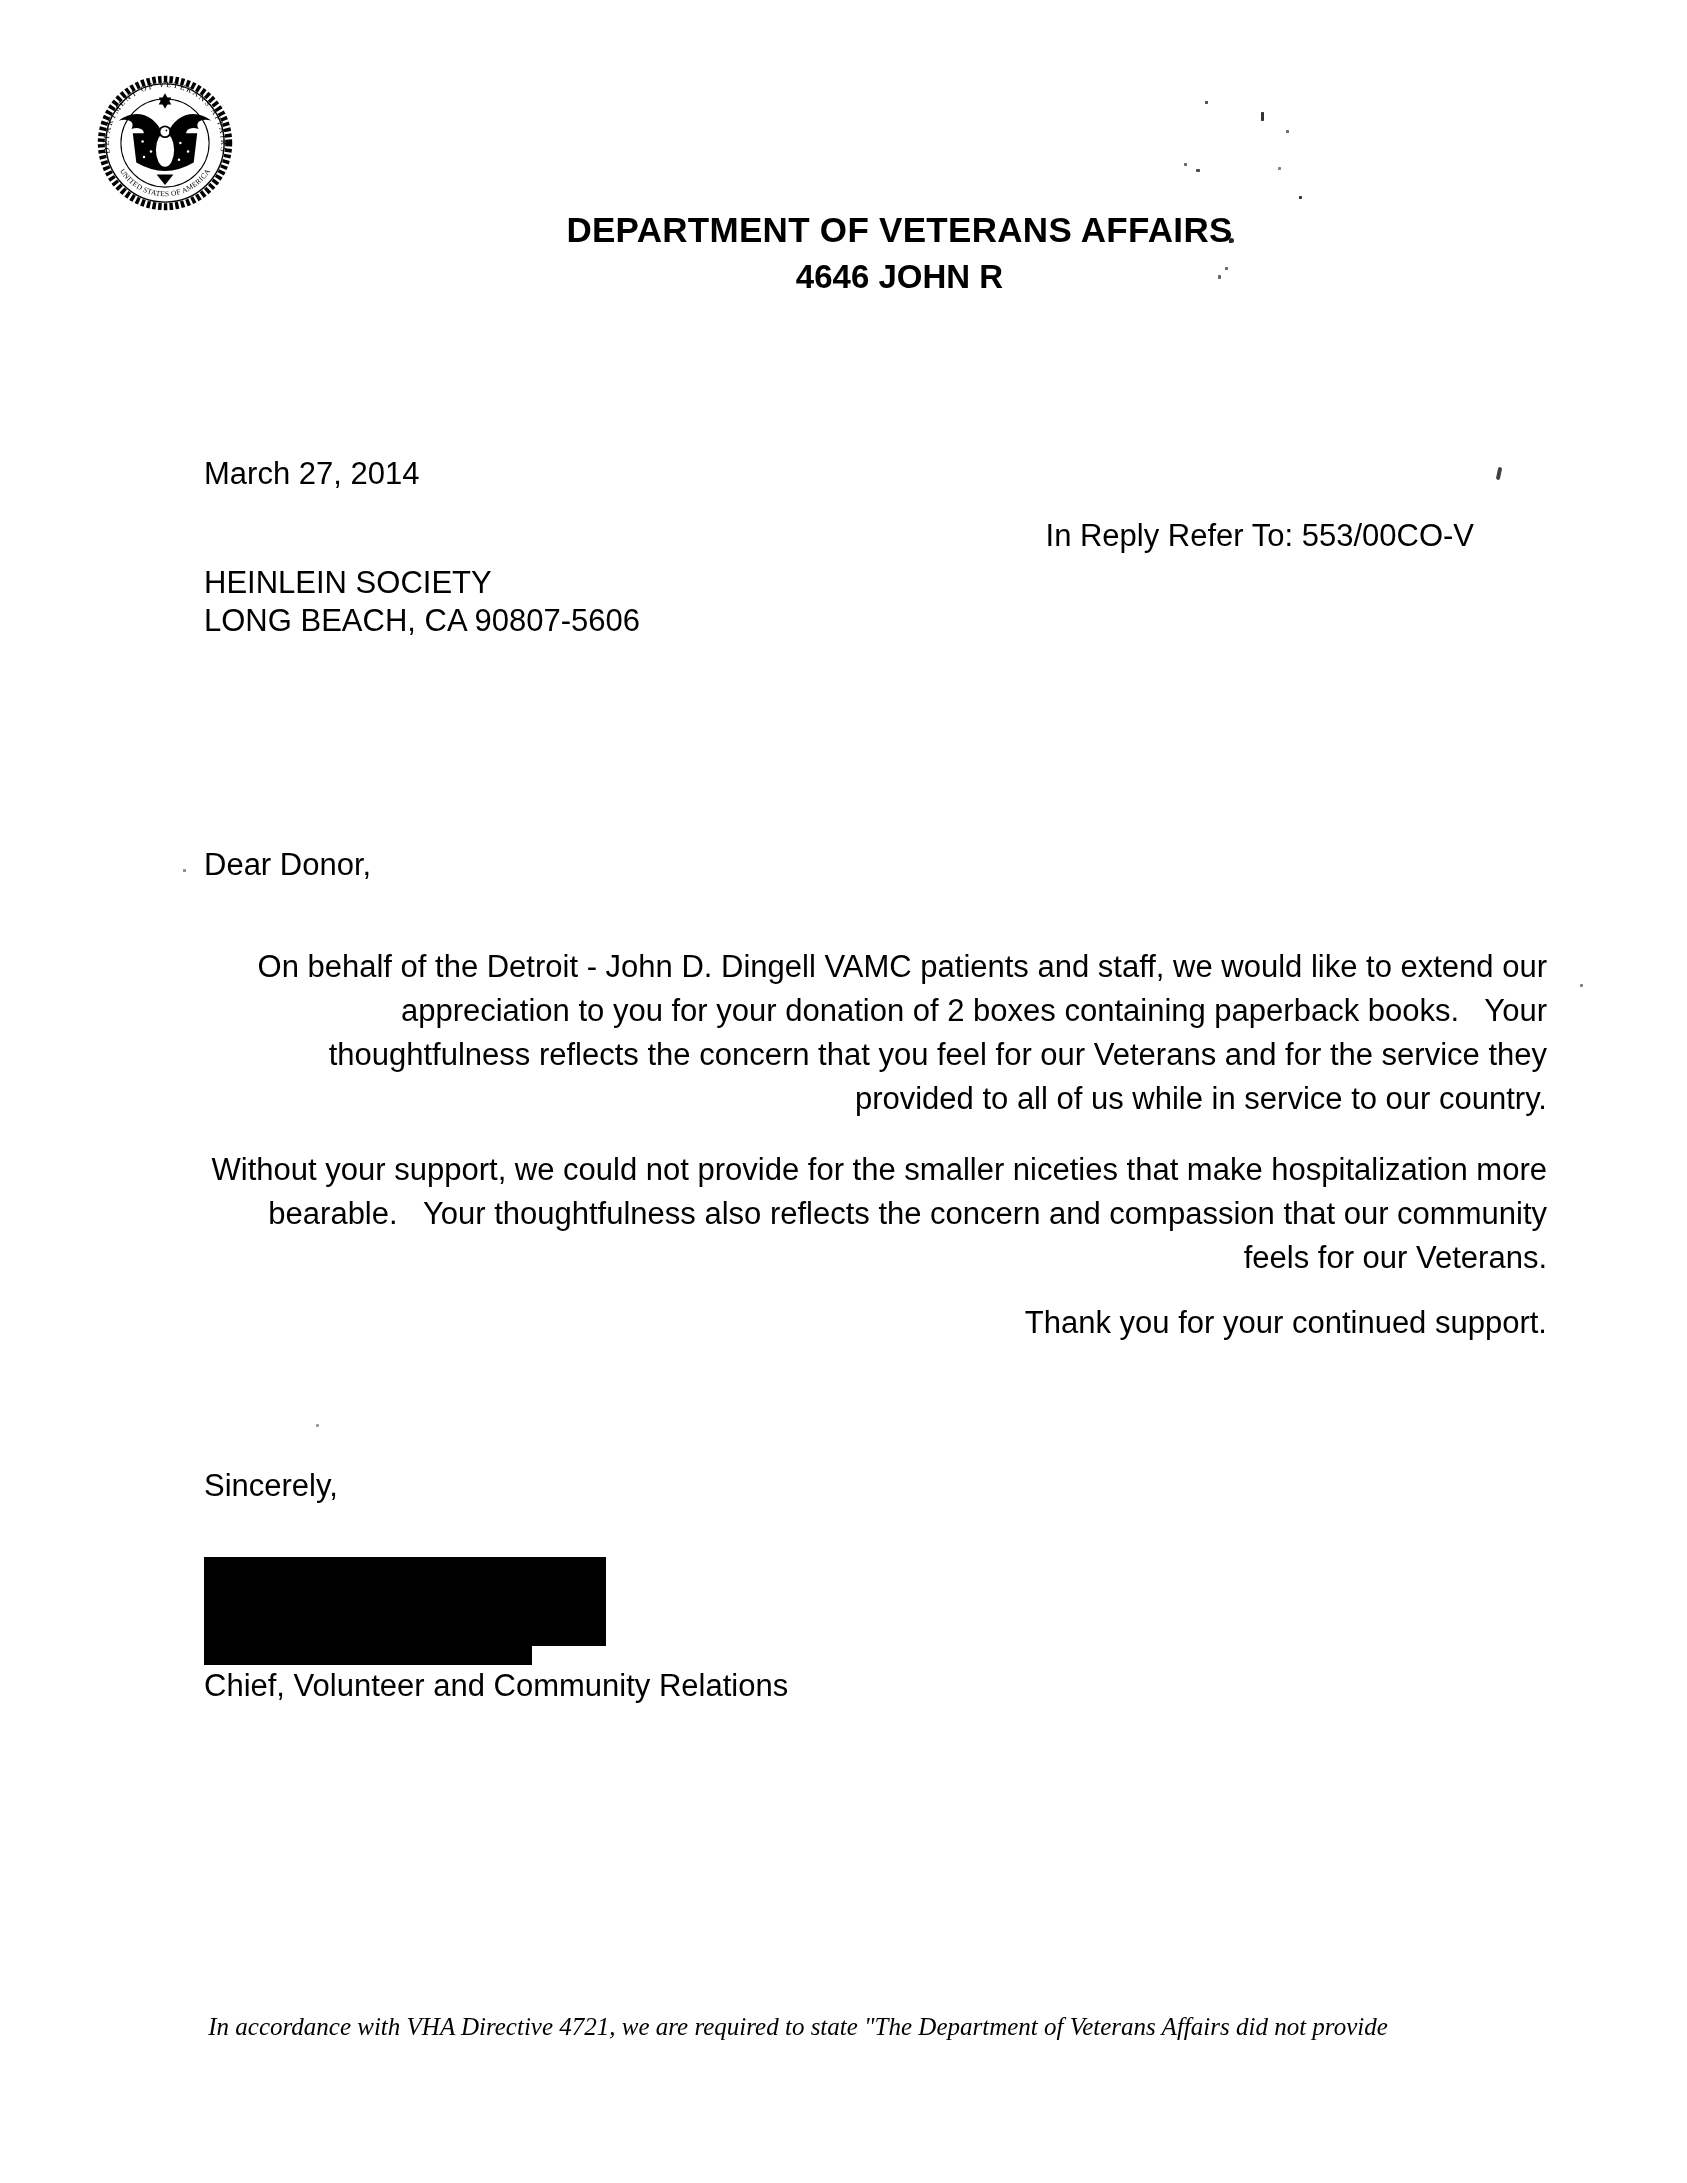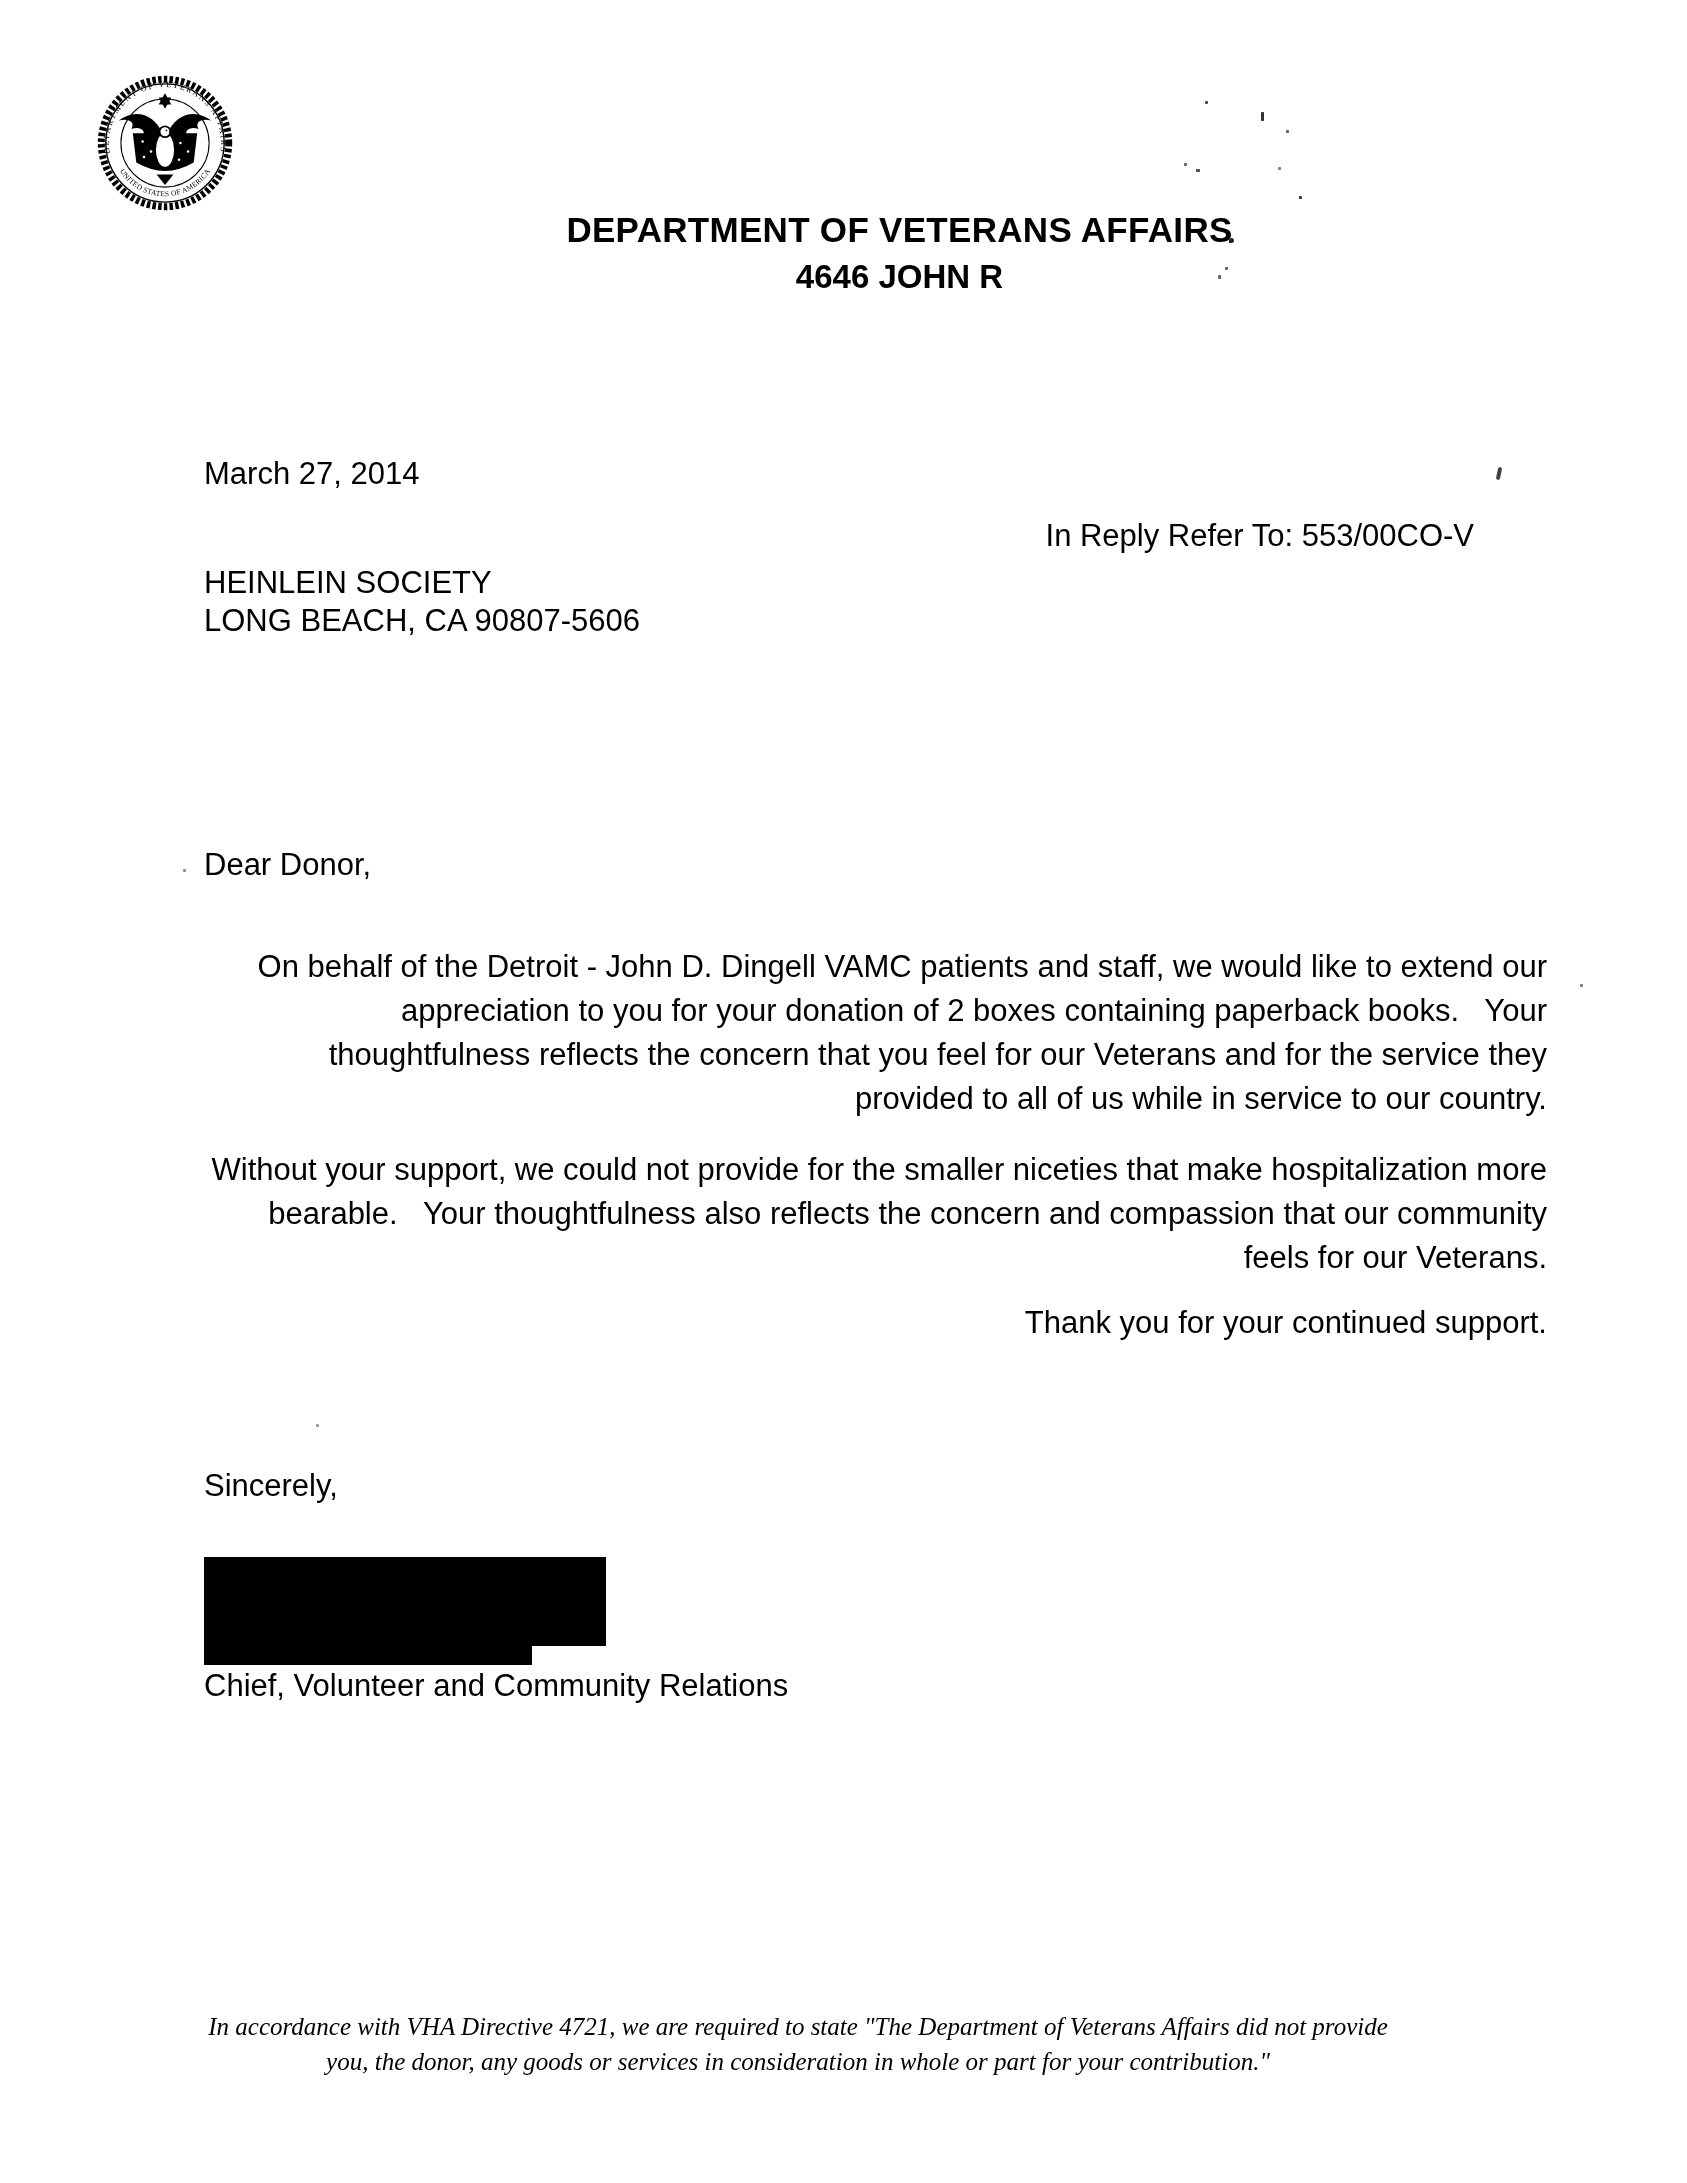--- a/index.html
+++ b/index.html
@@ -120,21 +120,20 @@
   <p class="para p3">Thank you for your continued support.</p>
   <div class="closing">Sincerely,</div>
 
   <div class="redact redact-main"></div>
   <div class="redact redact-lip"></div>
 
   <div class="signer-title">Chief, Volunteer and Community Relations</div>
 
   <footer class="footnote">
     <div>In accordance with VHA Directive 4721, we are required to state "The Department of Veterans Affairs did not provide</div>
-    <div>you, the donor, any goods or services in consideration in whole or part for your contribution."</div>
   </footer>
 
   <i class="spk" style="left:1205px;top:101px;width:3.3px;height:3.3px;opacity:.7"></i>
   <i class="spk" style="left:1261px;top:112px;width:2.6px;height:9.3px;opacity:.8"></i>
   <i class="spk" style="left:1286px;top:130px;width:2.6px;height:2.6px;opacity:.6"></i>
   <i class="spk" style="left:1184px;top:163px;width:3.3px;height:2.6px;opacity:.6"></i>
   <i class="spk" style="left:1196px;top:169px;width:4px;height:3.3px;opacity:.7"></i>
   <i class="spk" style="left:1278px;top:167px;width:2.6px;height:2.6px;opacity:.5"></i>
   <i class="spk" style="left:1299px;top:196px;width:2.6px;height:2.6px;opacity:.8"></i>
   <i class="spk" style="left:1229px;top:238px;width:5.3px;height:5.3px;opacity:.85;border-radius:50% 50% 50% 0"></i>

